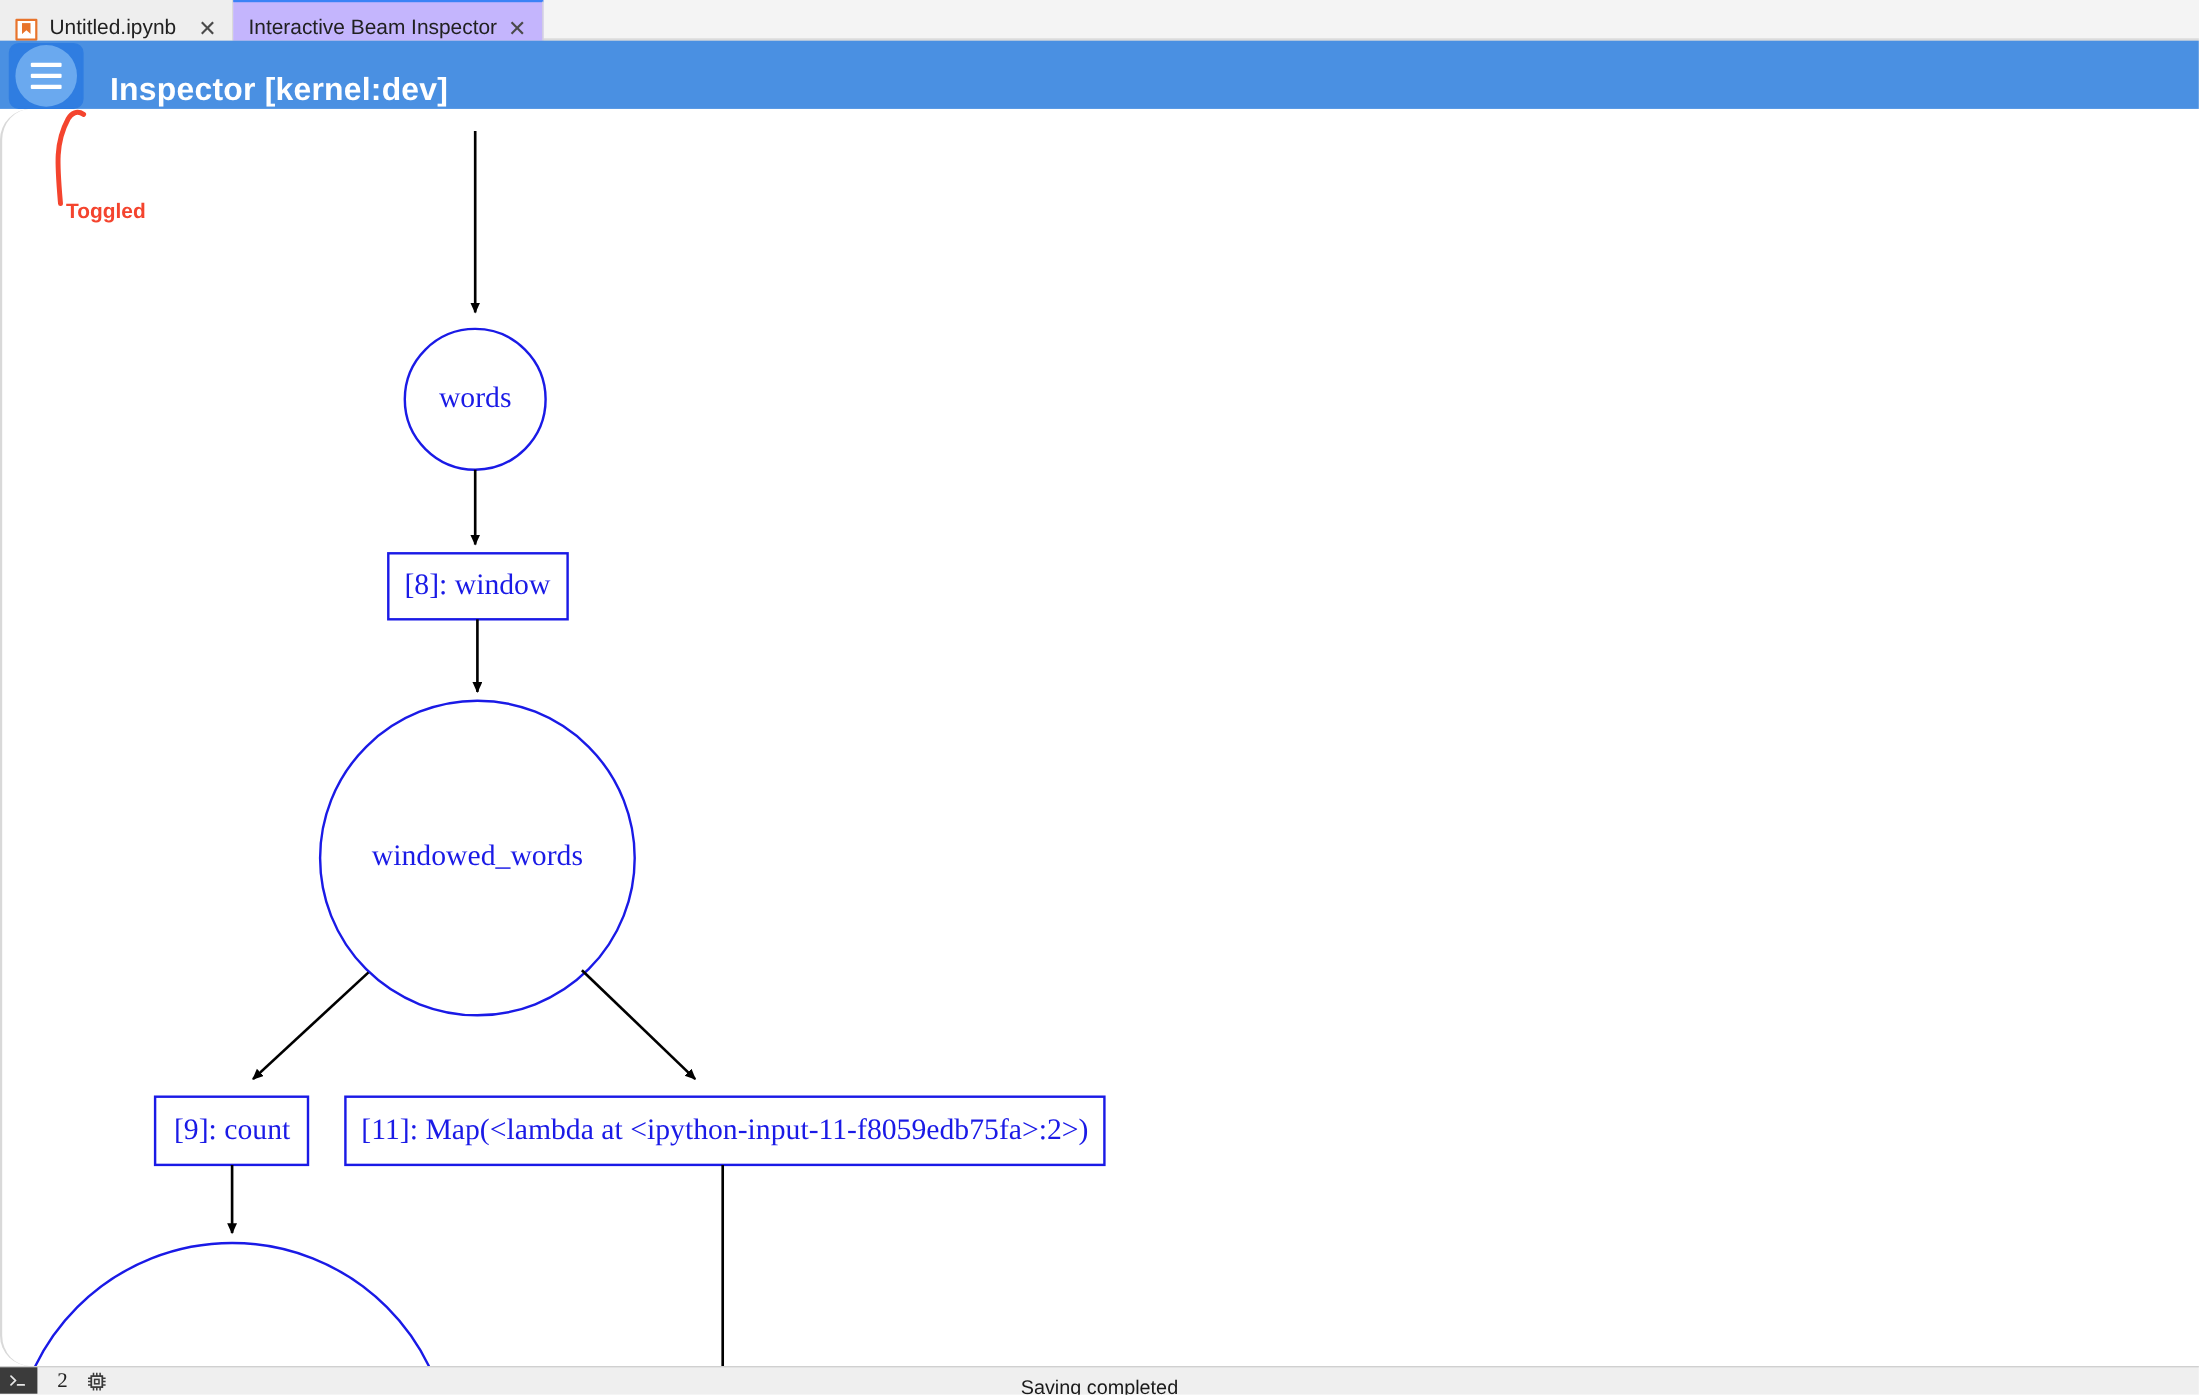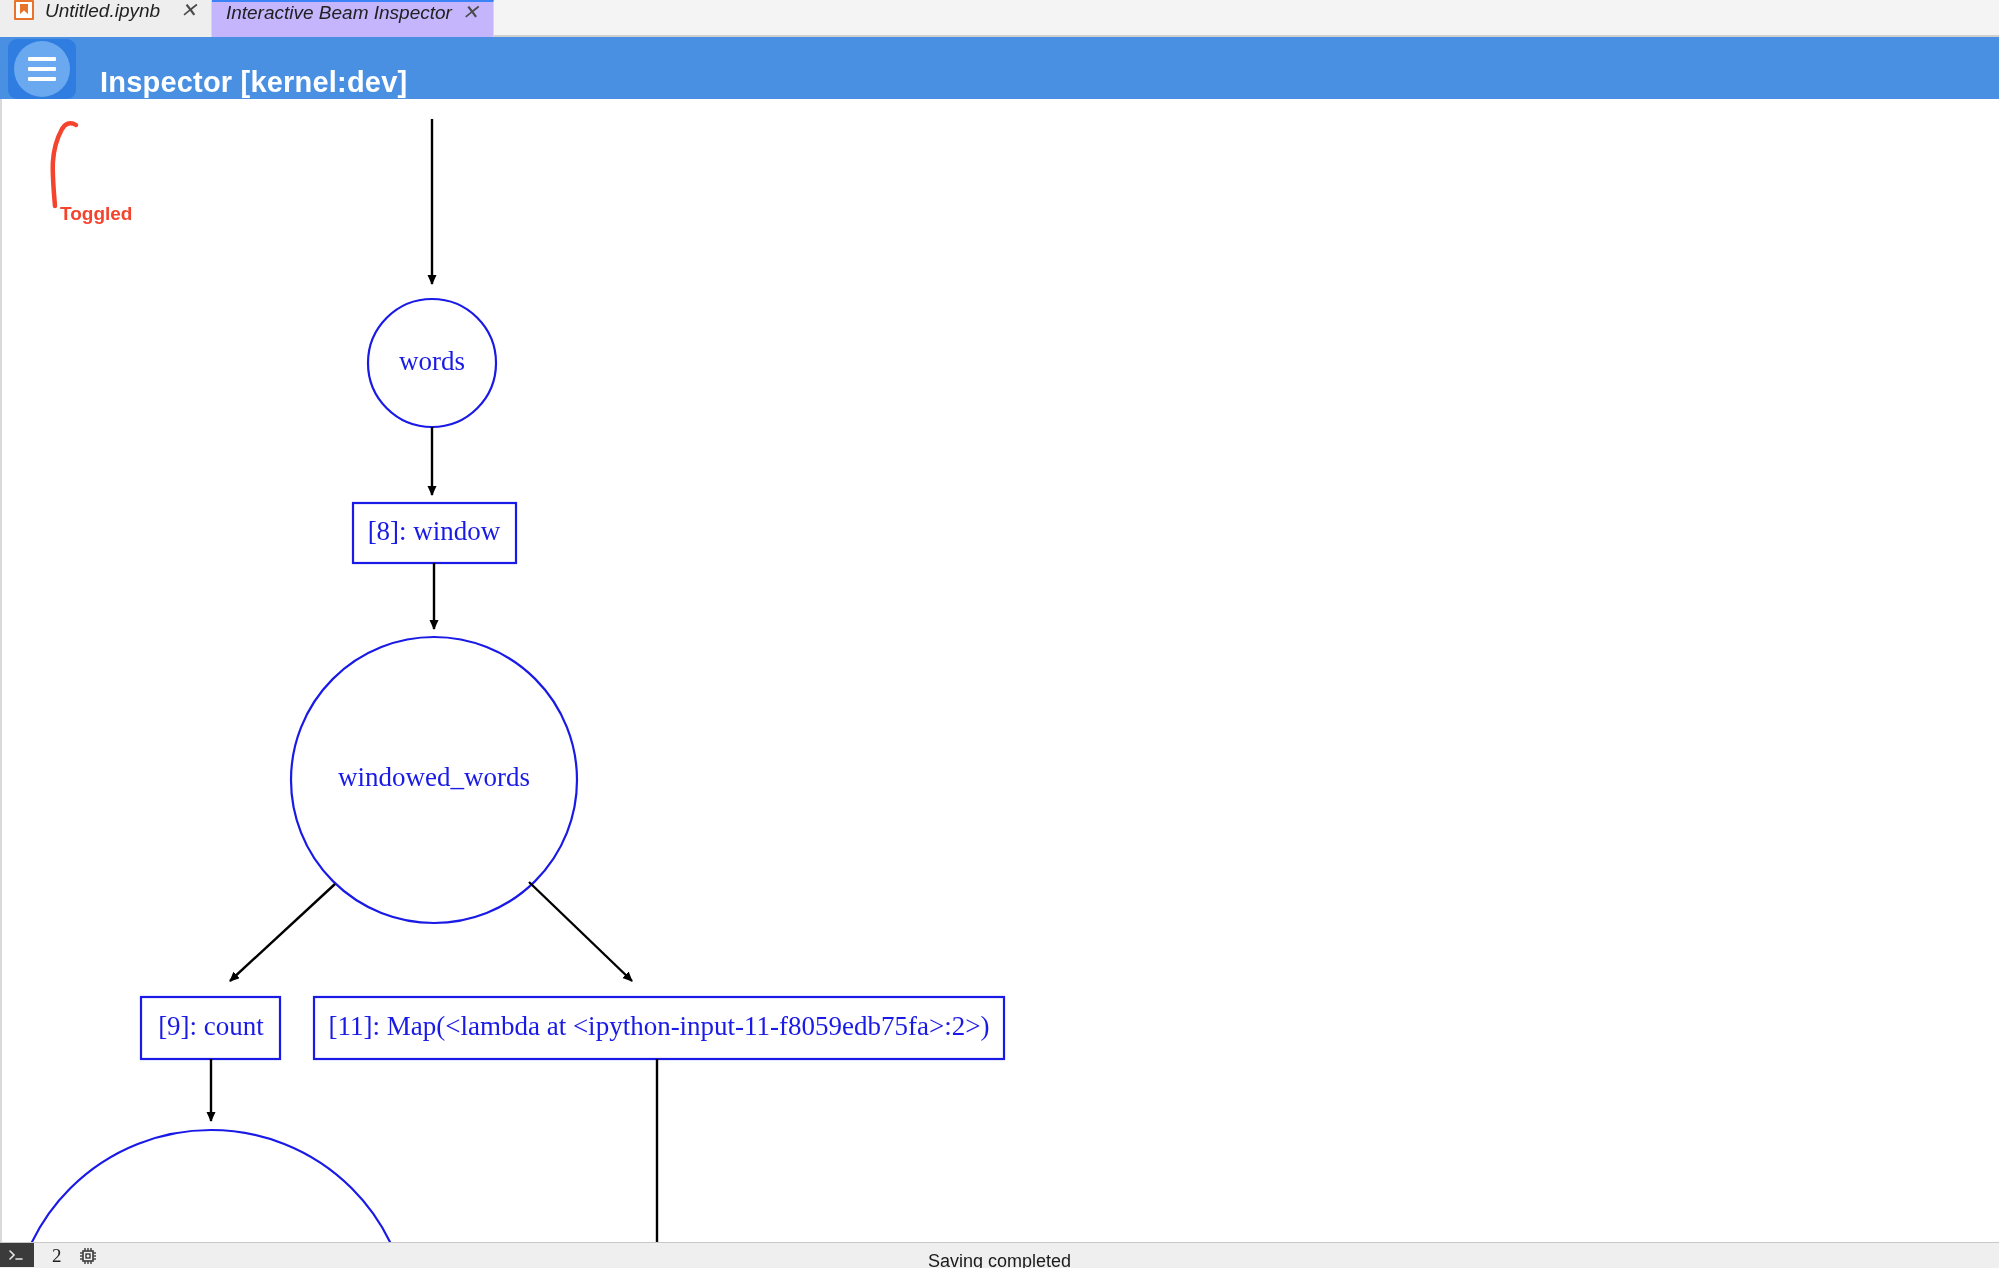--- a/index.html
+++ b/index.html
@@ -23,32 +23,31 @@
     width: 1999px;
     height: 37px;
     background: #f0f0f0;
     border-bottom: 1px solid #d0d0d0;
     box-sizing: border-box;
     display: flex;
     align-items: stretch;
   }
   .tab {
     display: flex;
-    align-items: flex-start;
+    align-items: flex-end;
     box-sizing: border-box;
     height: 37px;
     padding: 0 10px 0 14px;
     font-size: 19px;
     color: #212121;
     background: #eeeeee;
     border-right: 1px solid #d8d8d8;
     position: relative;
     cursor: pointer;
     white-space: nowrap;
-    font-style: italic;
   }
   .tab.inactive { background: #eeeeee; }
   .tab.active {
     background: #c4b5fd;
     border-top: 2px solid #3b82f6;
     padding-top: 0px;
   }
   .tab-icon {
     width: 20px; height: 20px;
     margin-right: 11px;
@@ -133,20 +132,21 @@
   
   #graph-panel {
     position: absolute;
     left: 0; top: 99px;
     width: 1999px;
     height: 1143px;
     background: #ffffff;
     border-left: 2px solid #d9d9d9;
     box-sizing: border-box;
     overflow: hidden;
+    border-radius: 28px;
   }
   #graph-svg { display: block; }
 
   .node-label {
     fill: #1a1ae6;
     font-family: "Liberation Serif", serif;
     font-size: 27px;
     text-anchor: middle;
     dominant-baseline: middle;
   }
@@ -161,21 +161,20 @@
     fill: none;
   }
   .arrow-head { fill: #000000; }
 
   
   #annotation-layer {
     position: absolute;
     left: 0; top: 0;
     width: 1999px; height: 896px;
     pointer-events: none;
-    margin-top: 21px;
   }
   #annotation-label {
     position: absolute;
     left: 60px; top: 182px;
     color: #f4442e;
     font-size: 19px;
     font-weight: bold;
     font-family: "Liberation Sans", sans-serif;
     white-space: nowrap;
   }

